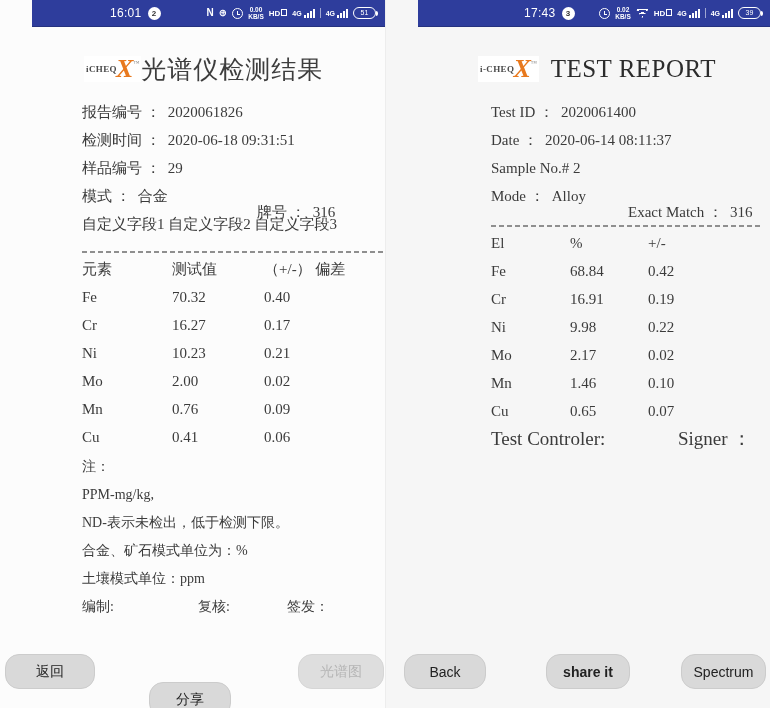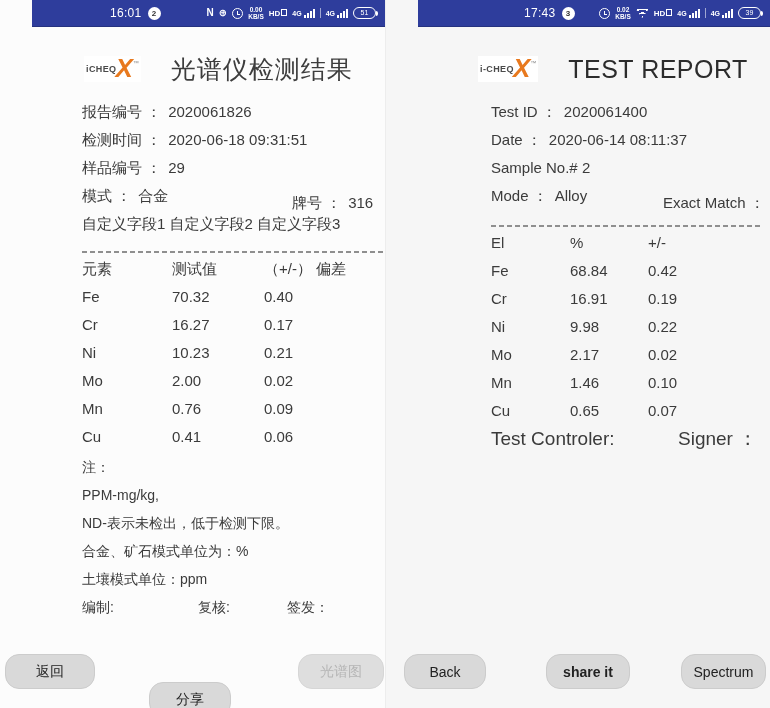--- a/index.html
+++ b/index.html
@@ -35,39 +35,39 @@
   .bars i { display:block; width:2px; background:#fff; }
   .bars i:nth-child(1){height:3px;} .bars i:nth-child(2){height:5px;}
   .bars i:nth-child(3){height:7px;} .bars i:nth-child(4){height:9px;}
   .sb-div { width:1px; height:10px; background:rgba(255,255,255,.55); }
   .battery { min-width:23px; height:12px; border:1px solid #fff; border-radius:6px;
     font-size:7px; line-height:10px; text-align:center; padding:0 3px; position:relative; }
   .battery::after { content:""; position:absolute; right:-3px; top:3px; width:2px; height:5px;
     background:#fff; border-radius:0 2px 2px 0; }
 
   
-  .content { color:#3b3b3b; }
+  .content { color:#3b3b3b;font-family:Liberation Serif, serif; }
   .left  .content { padding-left:50px; }
   .right .content { padding-left:73px; }
 
   .logo-row { display:flex; align-items:center; margin-top:22px; height:40px; }
   .left  .logo-row { margin-left:2px; }
-  .right .logo-row { margin-left:-13px; }
+  .right .logo-row { margin-left:-13px;gap:12px; }
   .logo { display:inline-flex; align-items:center; background:#fff; padding:1px 2px; }
   .logo-text { font-size:9px; font-weight:700; letter-spacing:.4px; color:#4a4a4a; }
   .logo-x { font-size:26px; font-weight:700; font-style:italic; color:#e8791e;
     line-height:.9; margin-left:-1px; }
   .logo-tm { font-size:6px; color:#8a8a8a; align-self:flex-start; margin-top:3px; }
-  .page-title { font-size:25px; margin-left:30px; color:#3d3d3d; letter-spacing:1px; white-space:nowrap; }
+  .page-title { font-size:25px; margin-left:0; color:#3d3d3d; letter-spacing:1px; white-space:nowrap; }
   .right .page-title { color:#2c2c2c; letter-spacing:.5px; }
 
   .info { margin-top:9px; font-size:15px; }
   .info-line { height:28px; line-height:28px; position:relative; white-space:nowrap; }
   .lbl { margin-right:7px;text-align:right; }
-  .pair2 { position:absolute; top:7px;margin-left:35px; }
+  .pair2 { position:absolute; top:16px; }
   .left  .pair2 { left:175px; }
   .right .pair2 { left:137px; }
 
   .dashed { height:2px; background:repeating-linear-gradient(90deg,#8f8f8f 0 5px,transparent 5px 8px); }
   .left  .dashed { width:302px; margin:13px 0 2px; }
   .right .dashed { width:272px; margin:15px 0 2px; }
 
   .t-row { display:flex; height:28px; line-height:28px; font-size:15px; white-space:nowrap; }
   .left  .t-row .c1 { width:90px; } .left  .t-row .c2 { width:92px; }
   .right .t-row .c1 { width:79px; } .right .t-row .c2 { width:78px; }

